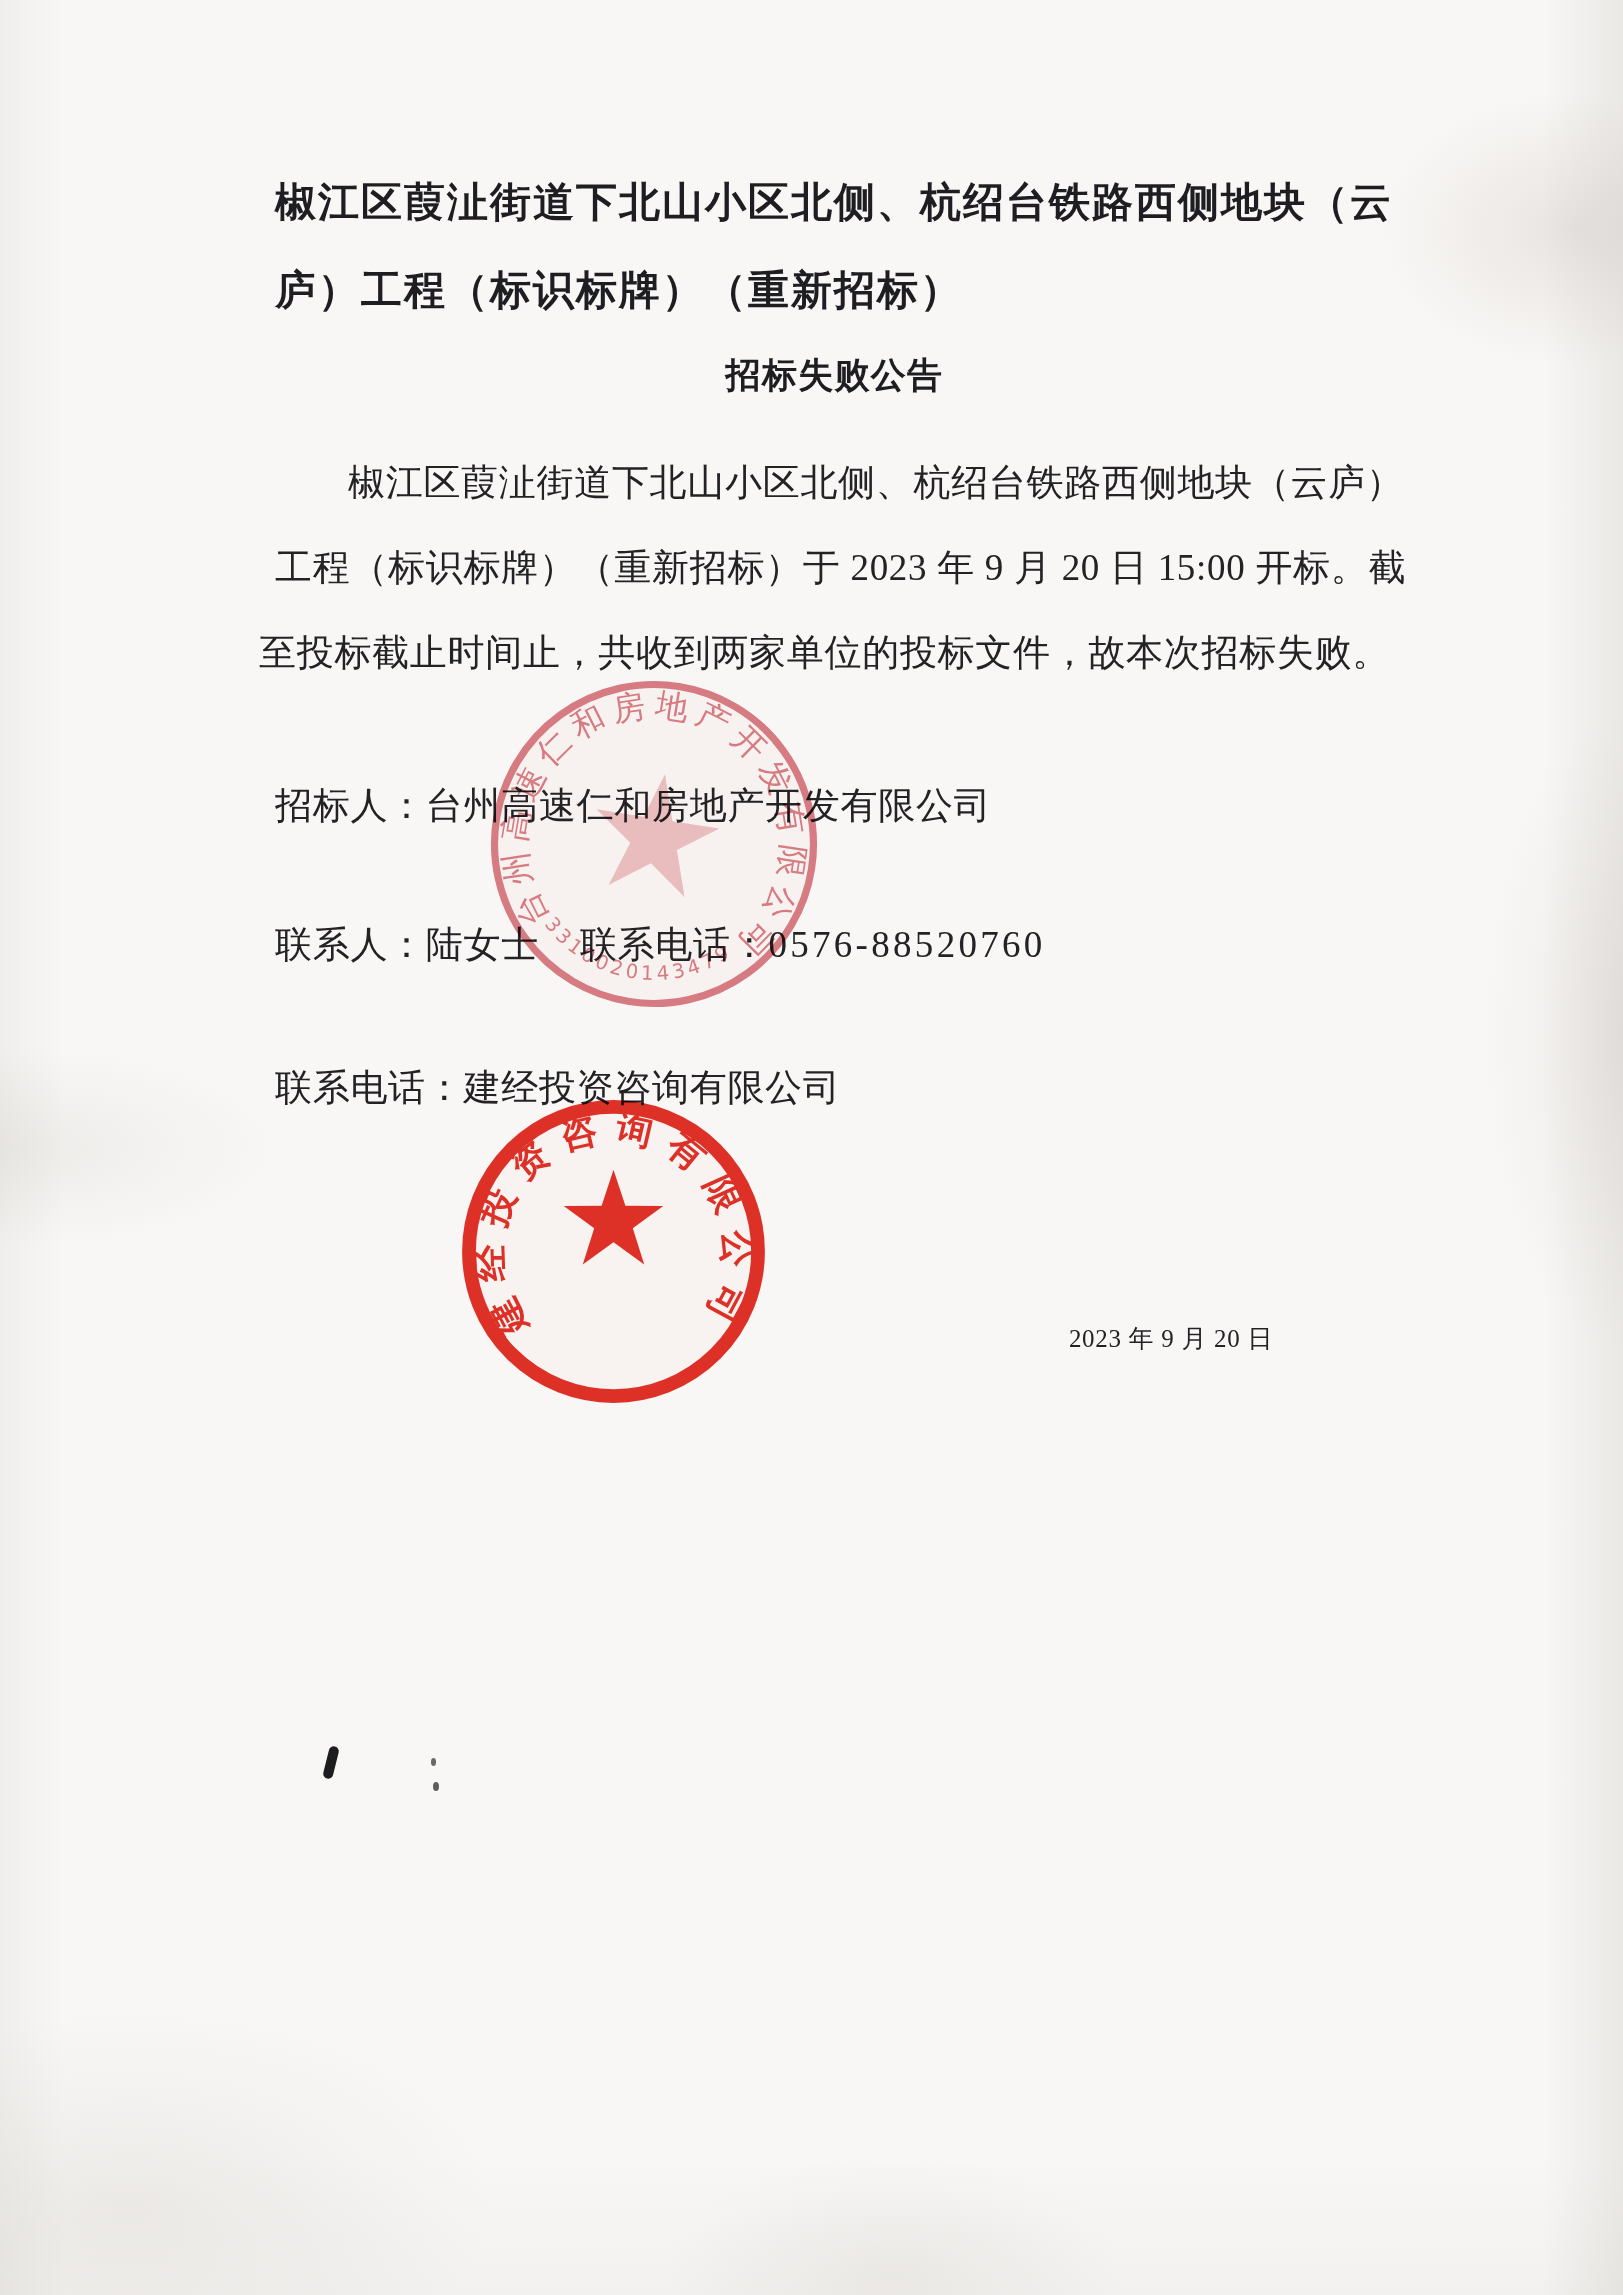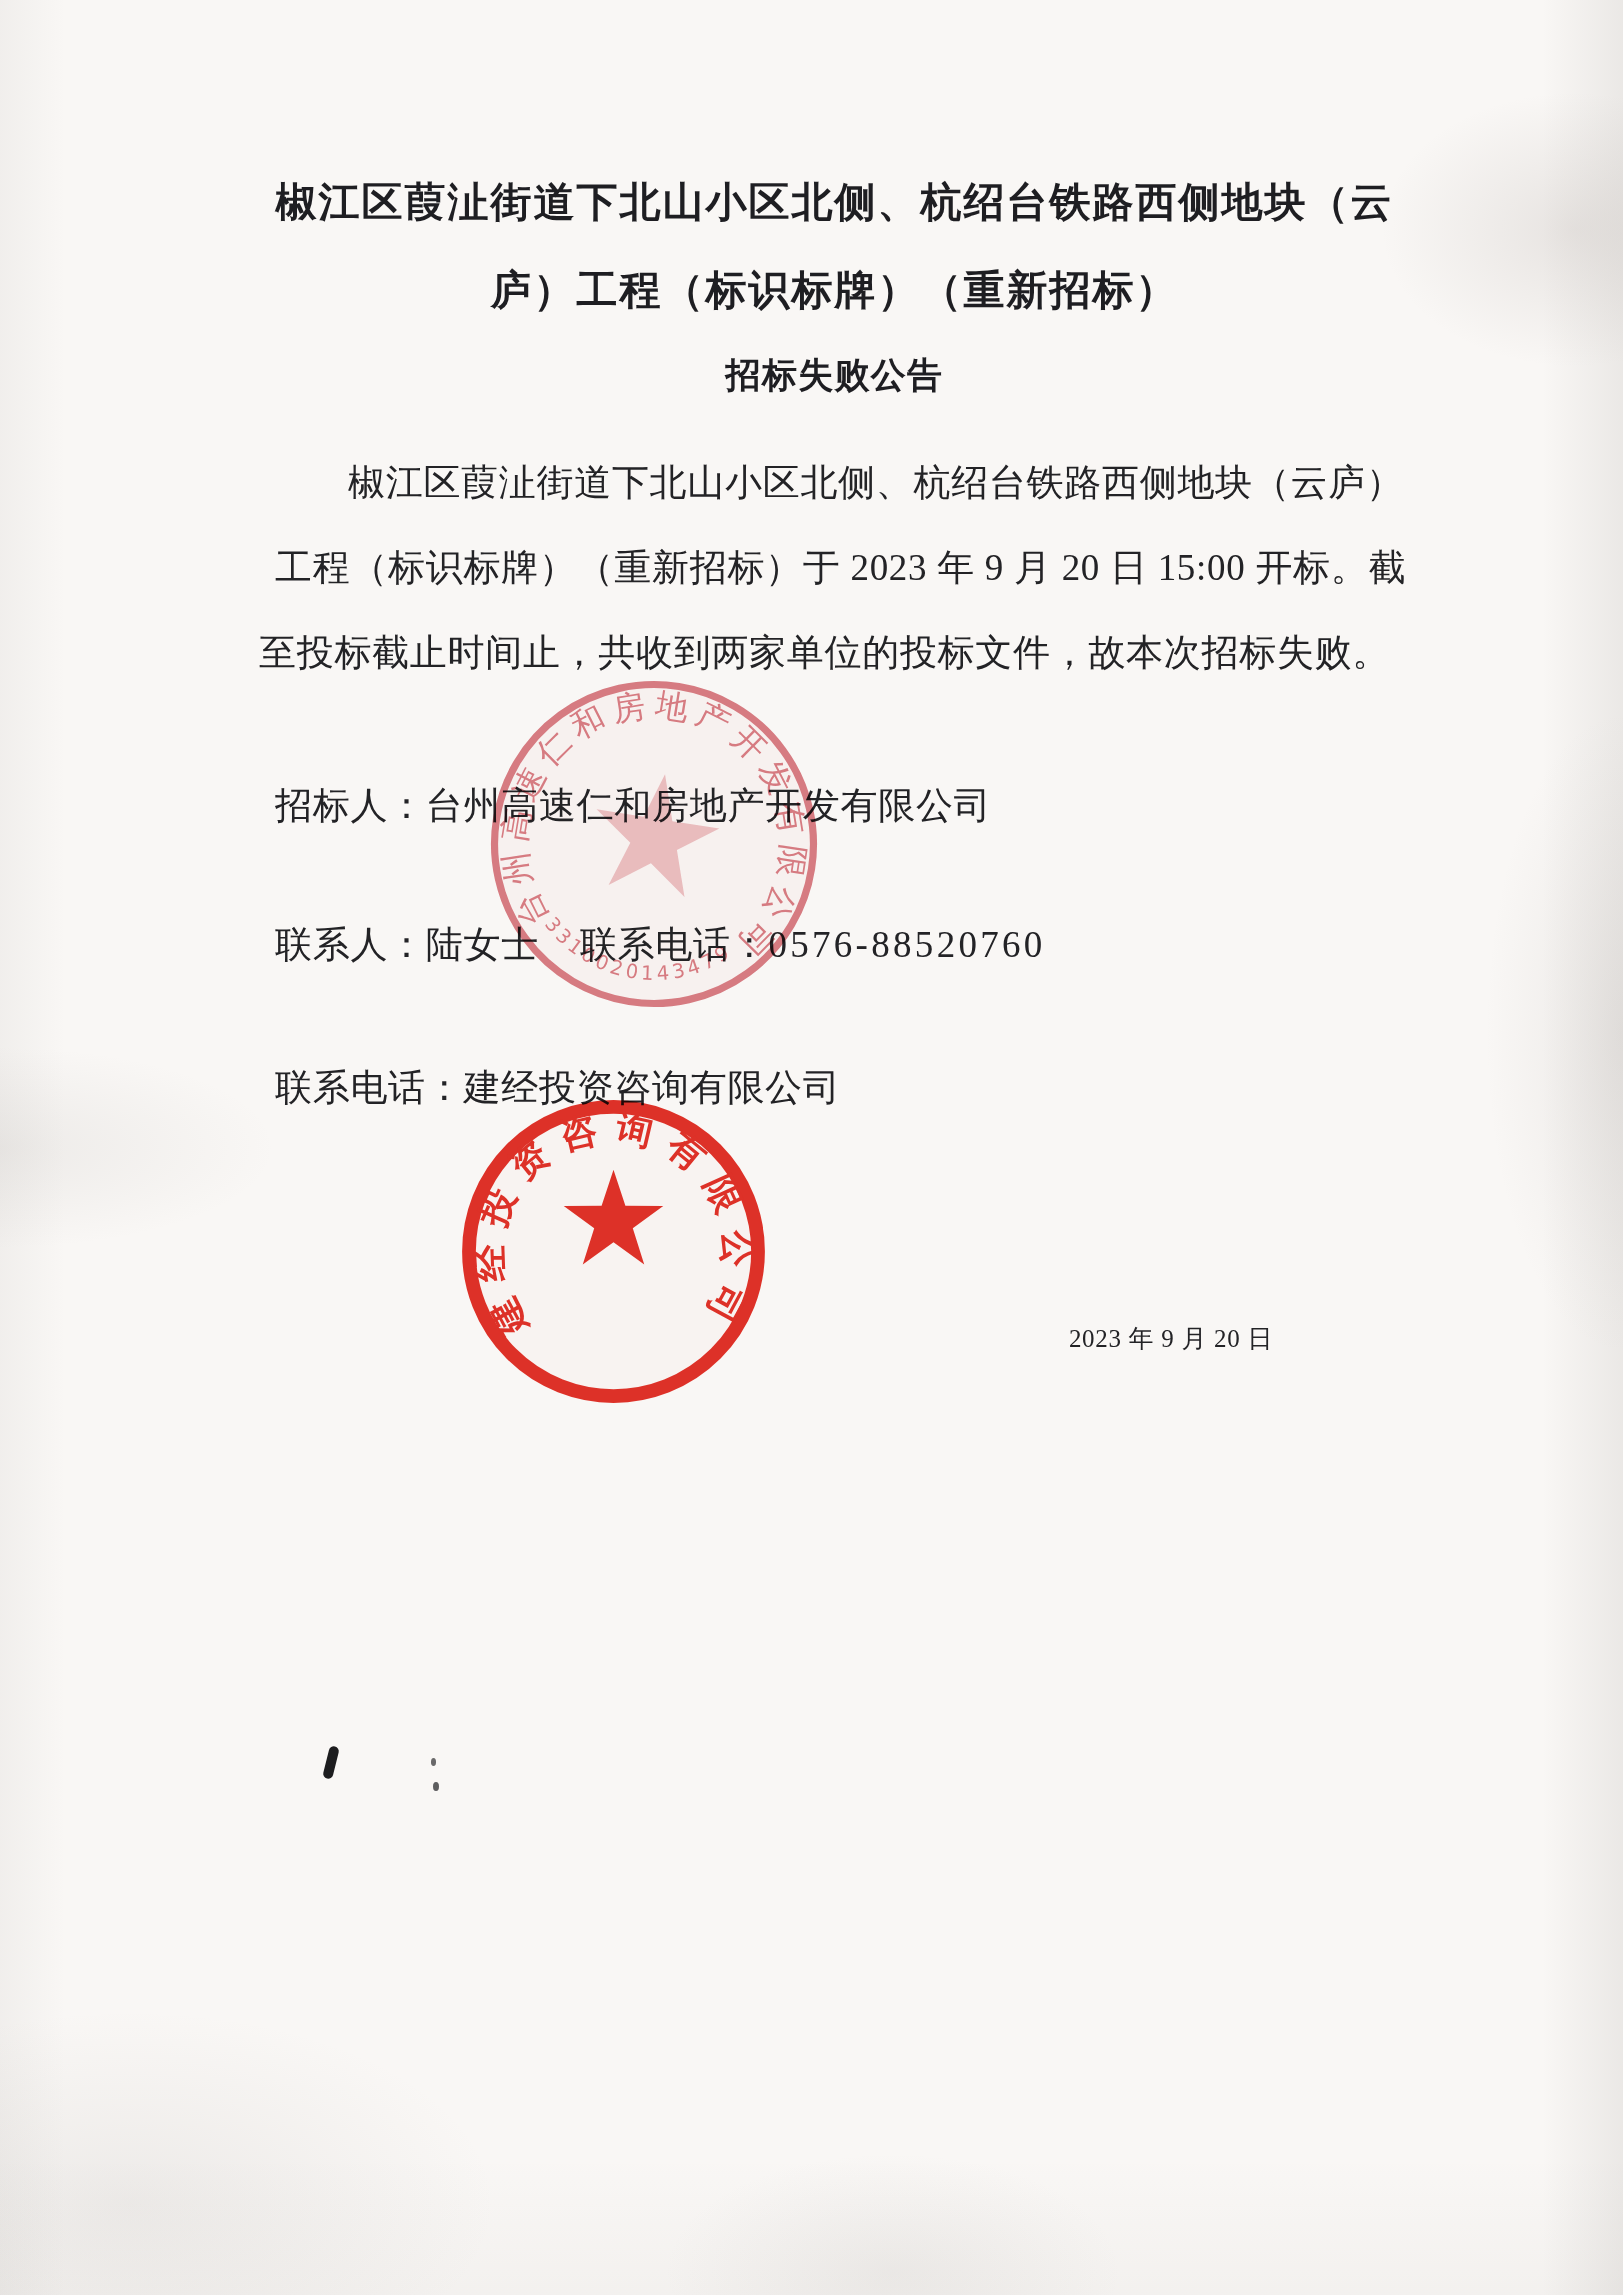--- a/index.html
+++ b/index.html
@@ -33,21 +33,20 @@
     position:absolute;
     white-space:nowrap;
     font-size:37px;
     letter-spacing:0.7px;
     color:#232326;
     z-index:1;
   }
   .title{
     position:absolute;
     left:275px;width:1119px;
-    text-align:center;
     font-family:"Liberation Sans", sans-serif;
     font-weight:bold;
     font-size:41px;
     letter-spacing:2px;
     color:#1e1e22;
     white-space:nowrap;
     z-index:1;
   }
   .subtitle{
     position:absolute;

